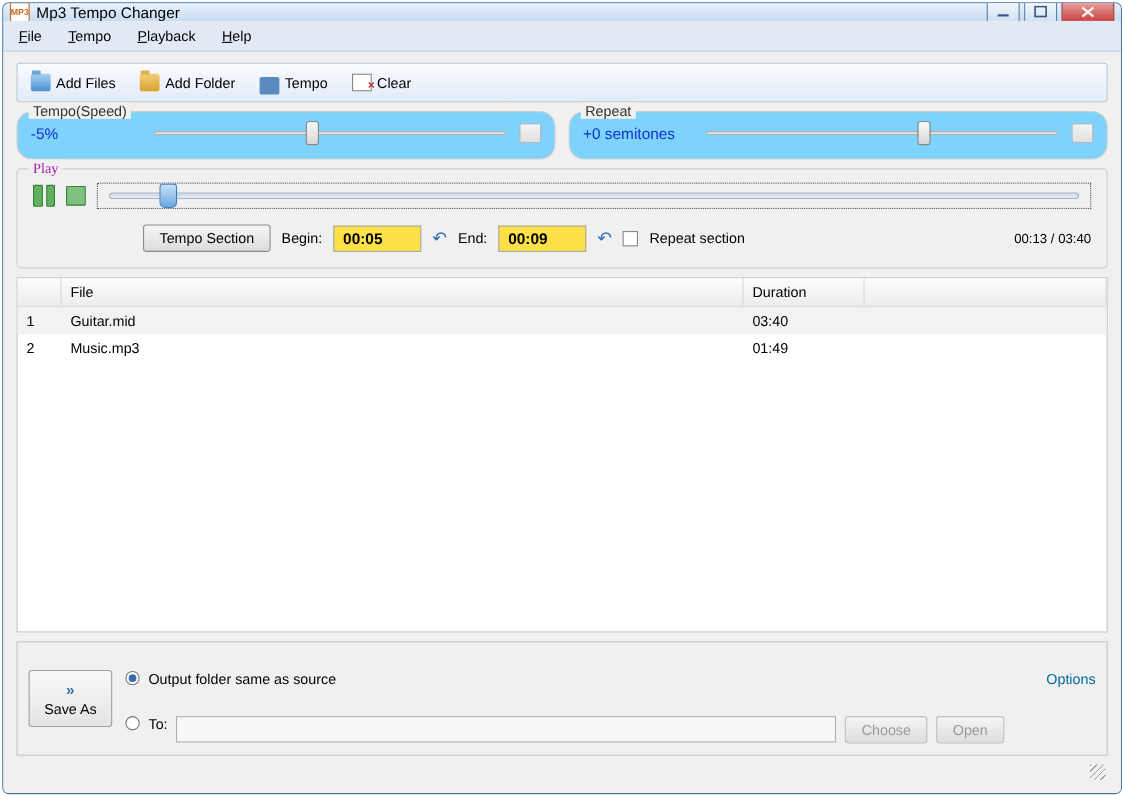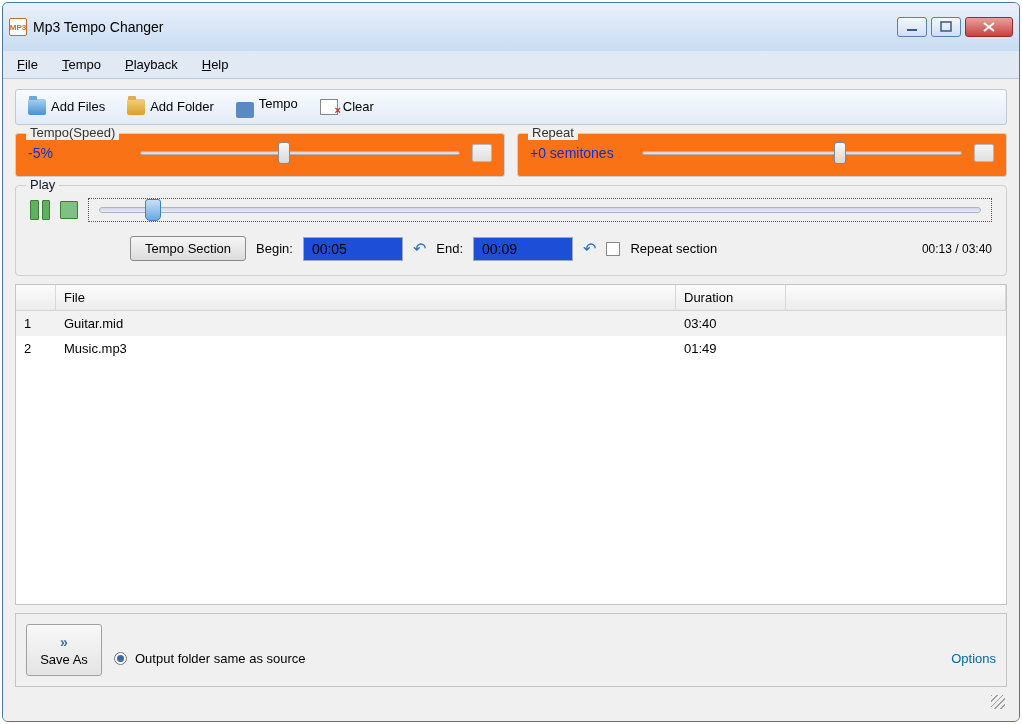--- a/index.html
+++ b/index.html
@@ -1,77 +1,77 @@
 <!DOCTYPE html>
 <html><head>
 <meta charset="utf-8">
 <style>
 * { box-sizing: border-box; margin: 0; padding: 0; font-family: "Segoe UI", Tahoma, sans-serif; font-size: 13px; }
 body { background: #fff; width: 1022px; height: 724px; overflow: hidden; }
 .window { width: 1018px; height: 720px; margin: 2px; border: 1px solid #4a76a8; border-radius: 6px; background: linear-gradient(to bottom, #d6e4f4 0, #c4d9f0 40px, #e8eef7 40px, #e8eef7 100%); display: flex; flex-direction: column; overflow: hidden; }
-.titlebar { height: 48px; display: flex; align-items: center; padding: 0 6px; background: linear-gradient(to bottom, #e9f1fb, #c9dcf2); }
+.titlebar { height: 16px; display: flex; align-items: center; padding: 0 6px; background: linear-gradient(to bottom, #e9f1fb, #c9dcf2); }
 .app-icon { width: 18px; height: 18px; background: #fff; border: 1px solid #c86a1f; border-radius: 2px; display: flex; align-items: center; justify-content: center; font-size: 8px; font-weight: bold; color: #c86a1f; margin-right: 6px; }
 .title-text { flex: 1; color: #000; font-size: 14px; }
 .winbtn { width: 30px; height: 20px; border: 1px solid #5a7fb0; border-radius: 3px; background: linear-gradient(to bottom, #f4f8fd, #d0dff1); margin-left: 4px; display: flex; align-items: center; justify-content: center; color: #3a5a85; }
 .winbtn.close { background: linear-gradient(to bottom, #e9a0a0, #c84040); border-color: #9a2a2a; color: #fff; width: 48px; }
 .menubar { display: flex; gap: 16px; padding: 4px 10px; background: #e1e9f4; border-bottom: 1px solid #b8c8dd; }
 .menuitem { padding: 2px 4px; cursor: default; }
 .menuitem u { text-decoration: underline; }
 .content { flex: 1; background: #f0f0f0; padding: 10px 12px; display: flex; flex-direction: column; gap: 8px; }
 .toolbar-outer { border: 1px solid #c0c8d4; border-radius: 3px; background: linear-gradient(to bottom, #f8fbff, #e2ebf7); padding: 4px 8px; display: flex; align-items: center; gap: 14px; }
-.tbtn { display: flex; align-items: flex-start; gap: 5px; padding: 2px 4px; cursor: default; }
+.tbtn { display: flex; align-items: center; gap: 5px; padding: 2px 4px; cursor: default; }
 .tbtn .tico { width: 18px; height: 16px; }
 .ico-folder-blue { background: linear-gradient(to bottom, #a8d0f0, #4a90d0); border-radius: 2px; position: relative; }
 .ico-folder-blue::before { content: ""; position: absolute; top: -3px; left: 1px; width: 8px; height: 4px; background: #6aa8d8; border-radius: 1px 1px 0 0; }
 .ico-folder-yellow { background: linear-gradient(to bottom, #f5d078, #d8a030); border-radius: 2px; position: relative; }
 .ico-folder-yellow::before { content: ""; position: absolute; top: -3px; left: 1px; width: 8px; height: 4px; background: #e0b050; border-radius: 1px 1px 0 0; }
 .ico-minus { height: 4px; margin-top: 6px; background: #5a8ac0; border-radius: 2px; }
 .ico-doc { background: #fff; border: 1px solid #888; position: relative; width: 14px; height: 18px; }
 .ico-doc::after { content: "×"; position: absolute; bottom: -2px; right: -4px; color: #c03030; font-size: 11px; font-weight: bold; }
 .row-split { display: flex; gap: 12px; }
-.fieldset { flex: 1; border: 1px solid #cfcfcf; border-radius: 3px; padding: 10px 12px 14px; background: #f97316; position: relative; }
+.fieldset { flex: 1; border: 1px solid #cfcfcf; border-radius: 14px; padding: 10px 12px 14px; background: #7dd3fc; position: relative; }
 .fieldset .legend { position: absolute; top: -9px; left: 10px; background: #f0f0f0; padding: 0 4px; font-size: 13px; color: #333; }
 .slider-row { display: flex; align-items: center; gap: 12px; }
 .value-label { color: #1030d0; min-width: 100px; font-size: 14px; }
 .slider-track { flex: 1; height: 4px; background: linear-gradient(to bottom, #d0d0d0, #e8e8e8); border: 1px solid #b0b0b0; border-radius: 2px; position: relative; }
 .slider-thumb { position: absolute; top: -10px; width: 12px; height: 22px; background: linear-gradient(to bottom, #f8f8f8, #d8d8d8); border: 1px solid #888; border-radius: 3px; transform: translateX(-50%); }
 .slider-end { width: 20px; height: 18px; border: 1px solid #b8b8b8; background: linear-gradient(to bottom, #f4f4f4, #e0e0e0); border-radius: 2px; }
 .play-field { border: 1px solid #cfcfcf; border-radius: 4px; padding: 12px 14px 14px; background: #f0f0f0; position: relative; }
-.play-field .legend { position: absolute; top: -9px; left: 10px; background: #f0f0f0; padding: 0 4px; color: #0f172a; }
+.play-field .legend { position: absolute; top: -9px; left: 10px; background: #f0f0f0; padding: 0 4px; color: #a21caf; font-family: Liberation Serif, serif; }
 .play-row1 { display: flex; align-items: center; gap: 10px; }
 .btn-pause { width: 20px; height: 20px; display: flex; gap: 3px; cursor: default; }
 .btn-pause span { flex: 1; background: #60b060; border: 1px solid #3a803a; border-radius: 1px; }
 .btn-stop { width: 18px; height: 18px; background: #80c080; border: 1px solid #3a803a; border-radius: 1px; cursor: default; }
 .progress-wrap { flex: 1; border: 1px dotted #555; padding: 8px 10px; }
 .progress-track { height: 6px; background: linear-gradient(to bottom, #d0d8e4, #e8ecf4); border: 1px solid #a8b4c8; border-radius: 3px; position: relative; }
 .progress-thumb { position: absolute; top: -9px; width: 16px; height: 22px; background: linear-gradient(to bottom, #c8e0f8, #6aa8e0); border: 1px solid #4080c0; border-radius: 3px 3px 5px 5px; transform: translateX(-50%); }
 .play-row2 { display: flex; align-items: center; gap: 10px; margin-top: 14px; margin-left: 100px; }
 .btn { padding: 4px 14px; border: 1px solid #8a8a8a; border-radius: 3px; background: linear-gradient(to bottom, #f6f6f6, #dcdcdc); cursor: default; }
 .btn.disabled { color: #999; border-color: #c0c0c0; }
-.text-input { padding: 3px 8px; border: 1px solid #a0a8b8; background: #1d4ed8; width: 100px; font-size: 14px; }
+.text-input { padding: 3px 8px; border: 1px solid #a0a8b8; background: #fde047; width: 80px; font-size: 14px; font-weight: bold; }
 .arrow-back { color: #3070c0; font-size: 16px; cursor: default; }
 .checkbox { width: 14px; height: 14px; border: 1px solid #888; background: #fff; }
 .time-status { margin-left: auto; font-size: 12px; }
 .filelist { flex: 1; border: 1px solid #c4c4c4; background: #fff; display: flex; flex-direction: column; }
 .fl-header { display: flex; background: linear-gradient(to bottom, #fcfcfc, #ececec); border-bottom: 1px solid #d4d4d4; }
 .fl-header > div { padding: 5px 8px; border-right: 1px solid #d8d8d8; }
 .col-idx { width: 40px; }
 .col-file { flex: 1; }
 .col-dur { width: 110px; }
 .col-rest { width: 220px; }
 .fl-row { display: flex; padding: 3px 0; }
 .fl-row.sel { background: #f2f2f2; }
 .fl-row > div { padding: 2px 8px; }
 .bottom-panel { border: 1px solid #c4c4c4; background: #f0f0f0; padding: 10px; display: flex; align-items: center; gap: 12px; }
 .save-as { width: 76px; height: 52px; border: 1px solid #a0a0a0; border-radius: 3px; background: linear-gradient(to bottom, #f8f8f8, #e4e4e4); display: flex; flex-direction: column; align-items: center; justify-content: center; gap: 2px; cursor: default; }
 .save-as .chevs { color: #4070b0; font-size: 14px; font-weight: bold; }
 .radio { width: 13px; height: 13px; border: 1px solid #777; border-radius: 50%; background: #fff; display: inline-flex; align-items: center; justify-content: center; }
 .radio.checked::after { content: ""; width: 7px; height: 7px; background: #3a6aa8; border-radius: 50%; }
 .output-rows { flex: 1; display: flex; flex-direction: column; gap: 10px; }
-.output-row { display: flex; align-items: center; gap: 8px; margin-top: 16px; }
+.output-row { display: flex; align-items: flex-start; gap: 8px; margin-top: 16px; }
 .path-input { flex: 1; max-width: 600px; padding: 3px 6px; border: 1px solid #b0b0b0; background: #f8f8f8; height: 24px; }
 .options-link { color: #0369a1; cursor: default; margin-left: auto; }
 .resize-grip { align-self: flex-end; width: 14px; height: 14px; margin: 0 2px 2px 0; background: repeating-linear-gradient(135deg, #a0a0a0 0 1px, transparent 1px 4px); }
 </style>
 </head>
 <body>
 
 <div class="window">
   <div class="titlebar">
     <div class="app-icon">MP3</div>
@@ -199,18 +199,25 @@
       <div class="save-as">
         <span class="chevs">»</span>
         <span>Save As</span>
       </div>
       <div class="output-rows">
         <div class="output-row">
           <span class="radio checked"></span>
           <span>Output folder same as source</span>
           <span class="options-link">Options</span>
         </div>
+        <div class="output-row">
+          <span class="radio"></span>
+          <span>To:</span>
+          <input class="path-input" style="">
+          <div class="btn disabled">Choose</div>
+          <div class="btn disabled">Open</div>
+        </div>
       </div>
     </div>
 
     <div class="resize-grip"></div>
   </div>
 </div>
 
 </body></html>

